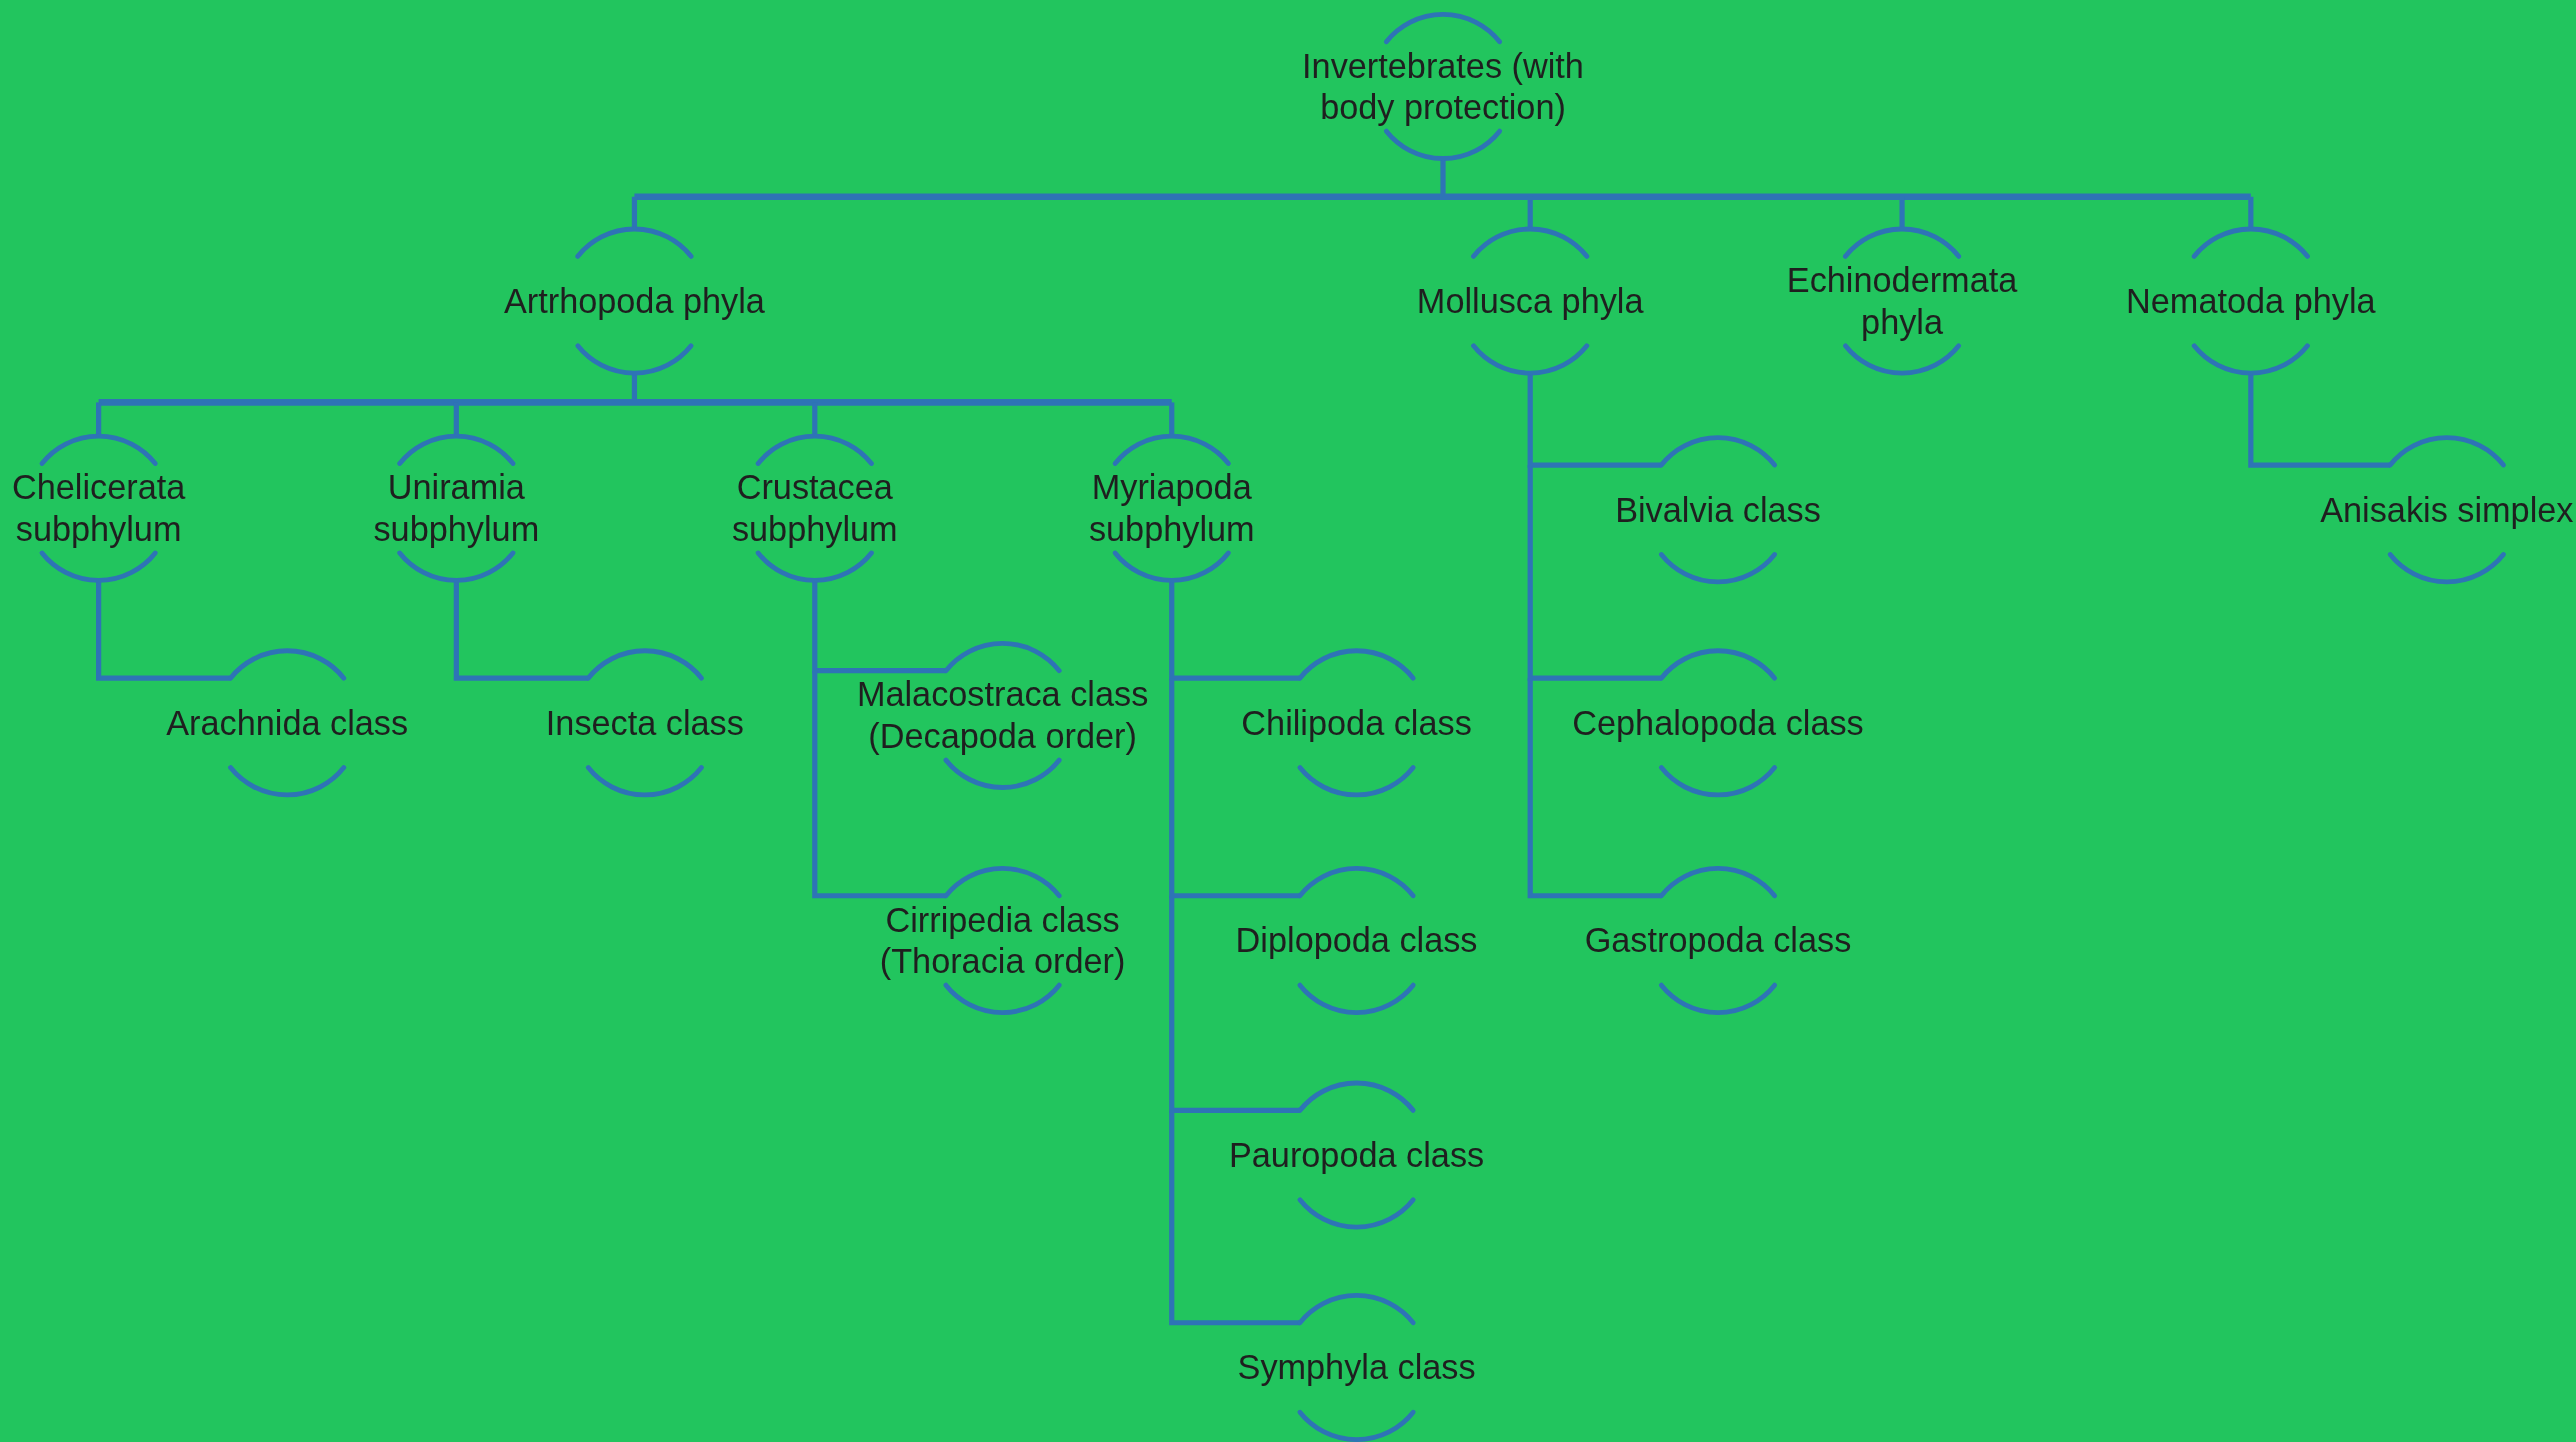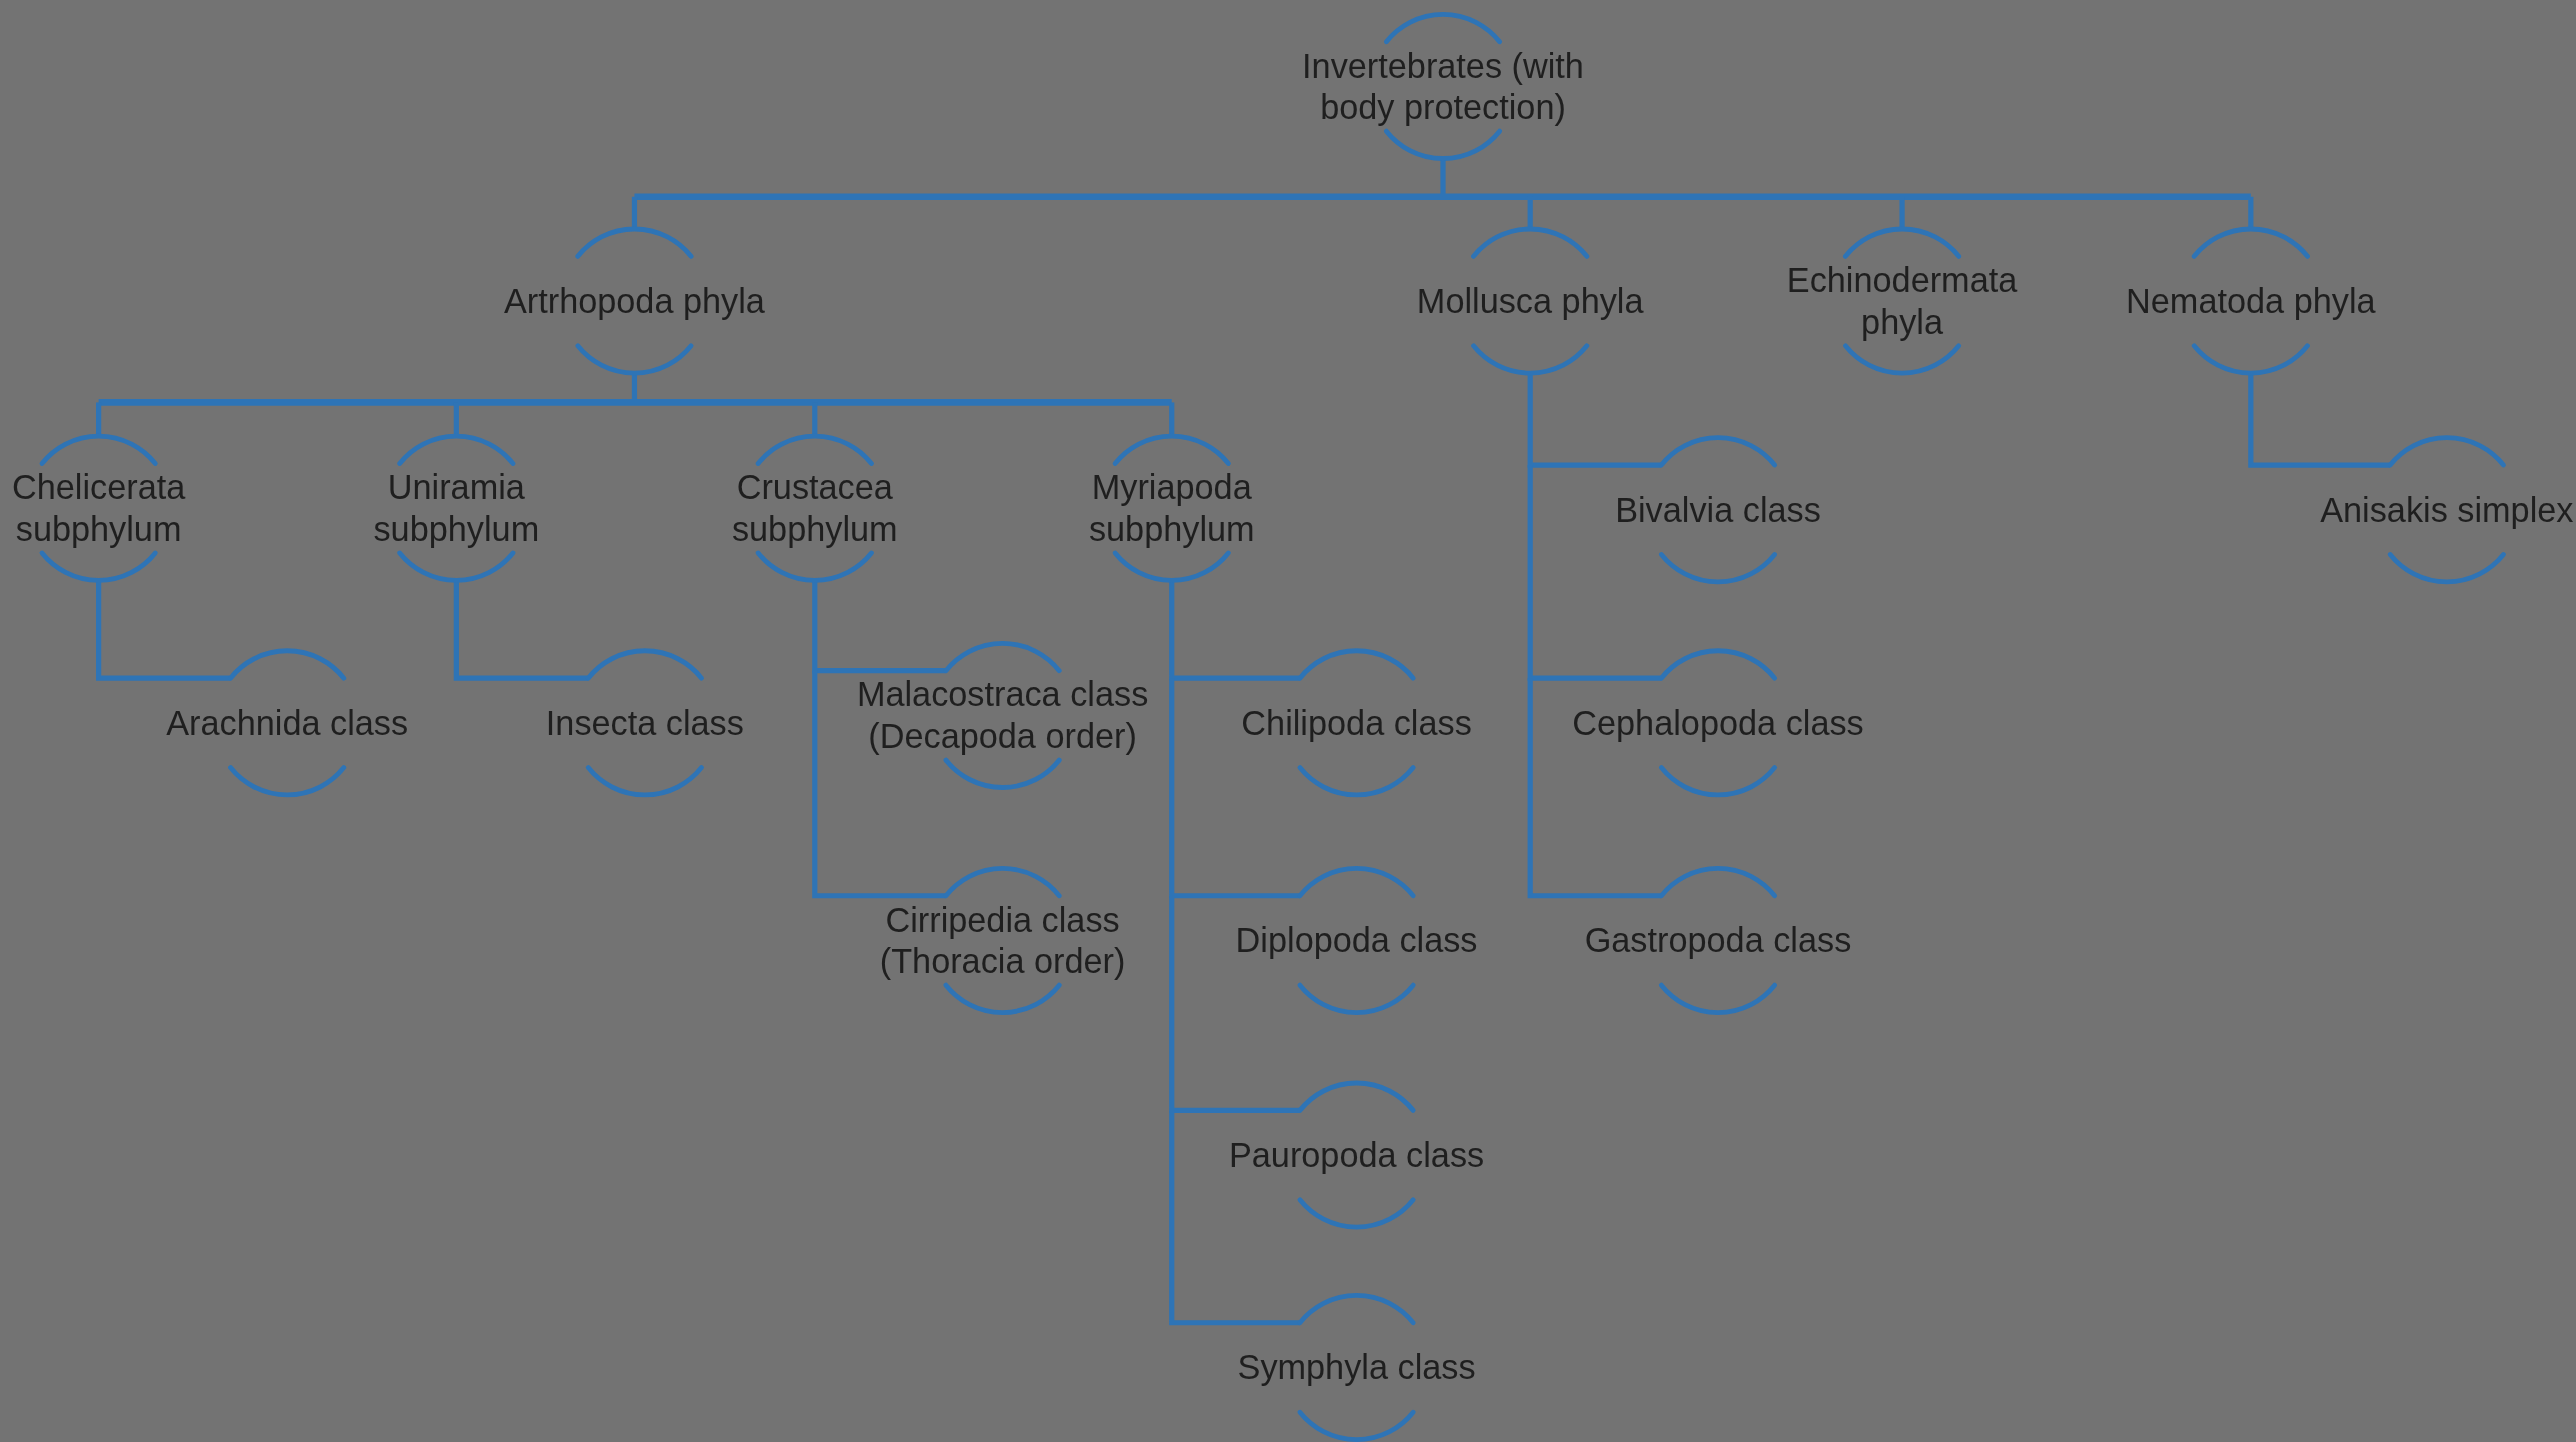--- a/index.html
+++ b/index.html
@@ -4,21 +4,21 @@
 <style>
   html, body {
     margin: 0;
     padding: 0;
     background: #ffffff;
   }
   .canvas {
     position: relative;
     width: 2576px;
     height: 1442px;
-    background: #737373;
+    background: #22c55e;
     font-family: "Liberation Sans", sans-serif;
     overflow: hidden;
   }
   svg.tree {
     position: absolute;
     left: 0;
     top: 0;
     width: 2576px;
     height: 1442px;
     display: block;

